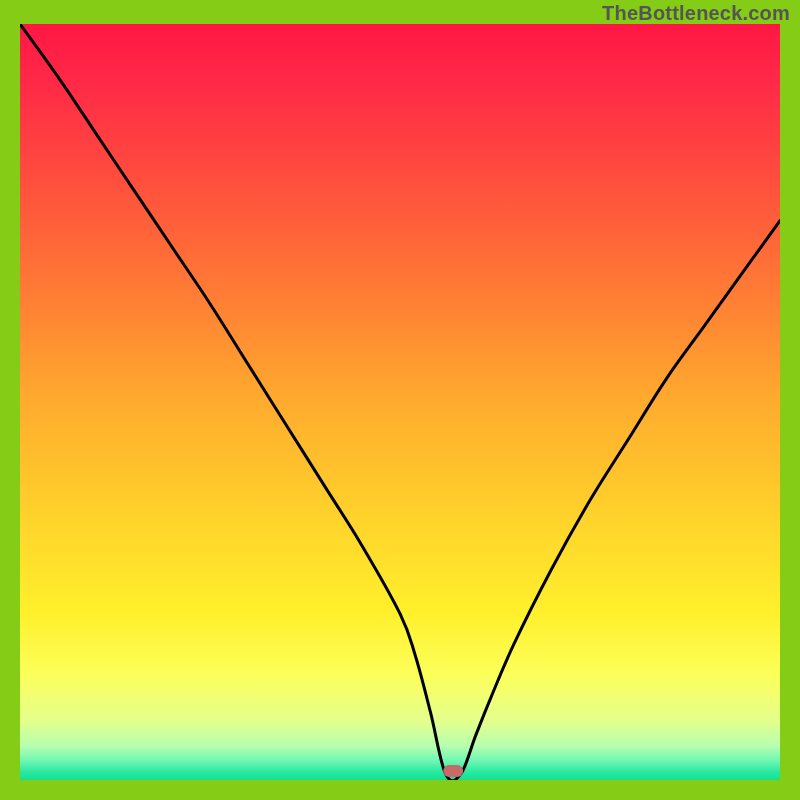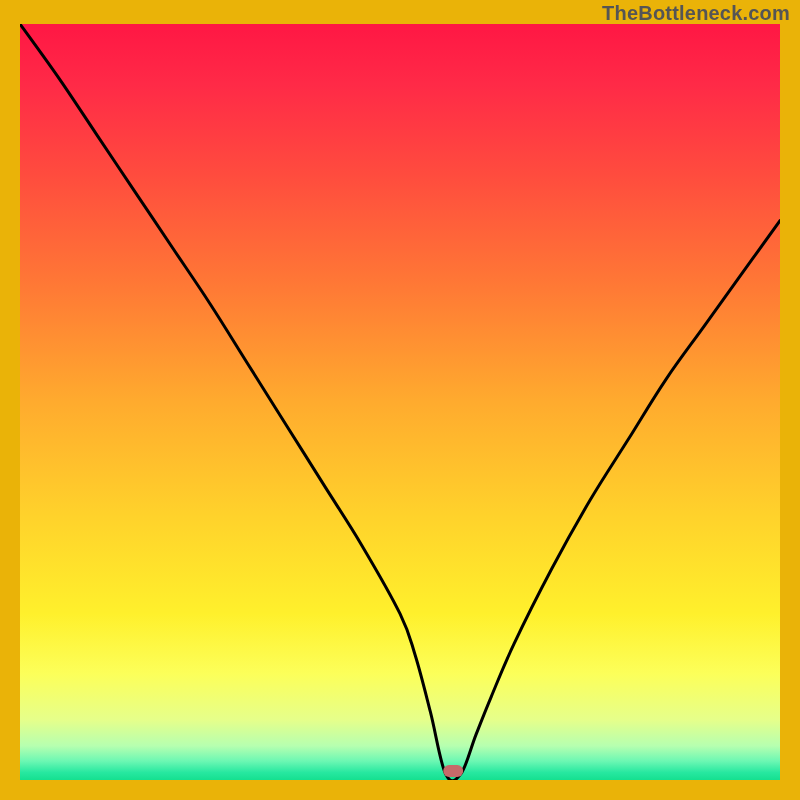--- a/index.html
+++ b/index.html
@@ -8,21 +8,21 @@
     width: 800px;
     height: 800px;
     overflow: hidden;
     background: #000;
     font-family: Arial, Helvetica, sans-serif;
   }
   .frame {
     position: relative;
     width: 800px;
     height: 800px;
-    background: #eab308;
+    background: #84cc16;
   }
   .attribution {
     position: absolute;
     top: 2px;
     right: 10px;
     color: #555;
     font-size: 20px;
     font-weight: 600;
     letter-spacing: 0.2px;
     z-index: 10;

